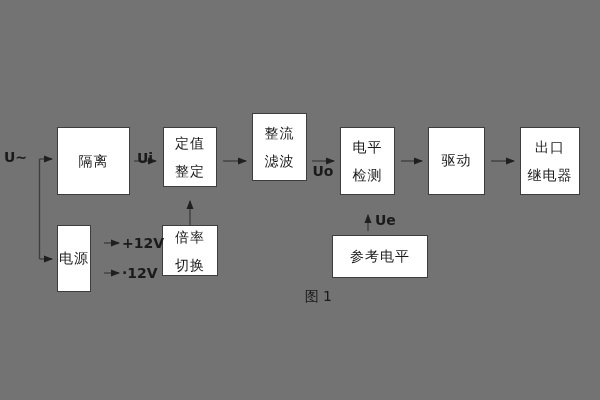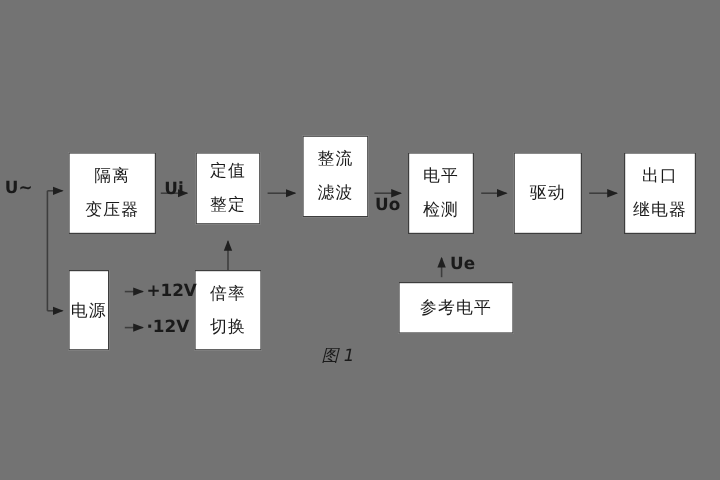--- a/index.html
+++ b/index.html
@@ -14,22 +14,22 @@
     display:flex;flex-direction:column;align-items:center;justify-content:center;
     font-size:14px;color:#1a1a1a;letter-spacing:1px;box-sizing:border-box;
   }
   .box span{display:block;line-height:28px;white-space:nowrap;}
   .box.single span{line-height:normal;}
   .lbl{
     position:absolute;font-size:14px;font-weight:bold;color:#1a1a1a;white-space:nowrap;
   }
   .lbl.center{text-align:center;margin-top:12px;}
   .caption{
-    position:absolute;left:268px;top:288px;width:64px;text-align:left;
-    font-size:14px;color:#1a1a1a;font-style:italic;
+    position:absolute;left:268px;top:288px;width:64px;text-align:right;
+    font-size:14px;color:#1a1a1a;
   }
 </style>
 </head>
 <body>
 
 <div class="stage">
 
   <svg class="wires" viewBox="0 0 600 400" aria-hidden="true">
     <defs>
       <marker id="ah" markerWidth="9" markerHeight="8" refX="8" refY="4" orient="auto" markerUnits="userSpaceOnUse">
@@ -47,21 +47,20 @@
     <line x1="401" y1="161" x2="422" y2="161" marker-end="url(#ah)"></line>
     <line x1="491" y1="161" x2="514" y2="161" marker-end="url(#ah)"></line>
     <line x1="104" y1="243" x2="119" y2="243" marker-end="url(#ah)"></line>
     <line x1="104" y1="273" x2="119" y2="273" marker-end="url(#ah)"></line>
     <line x1="190" y1="225" x2="190" y2="201" marker-end="url(#ah)"></line>
     <line x1="368" y1="231" x2="368" y2="215" marker-end="url(#ah)"></line>
   </svg>
 
   <div class="box" style="left:57px;top:127px;width:73px;height:68px">
     <span>隔离</span>
-    <span>变压器</span>
   </div>
   <div class="box" style="left:163px;top:127px;width:54px;height:60px">
     <span>定值</span>
     <span>整定</span>
   </div>
   <div class="box" style="left:252px;top:113px;width:55px;height:68px">
     <span>整流</span>
     <span>滤波</span>
   </div>
   <div class="box" style="left:340px;top:127px;width:55px;height:68px">
@@ -72,21 +71,21 @@
     <span>驱动</span>
   </div>
   <div class="box" style="left:520px;top:127px;width:60px;height:68px">
     <span>出口</span>
     <span>继电器</span>
   </div>
 
   <div class="box single" style="left:57px;top:225px;width:34px;height:67px">
     <span>电源</span>
   </div>
-  <div class="box" style="left:162px;top:225px;width:56px;height:67px">
+  <div class="box" style="left:162px;top:225px;width:56px;height:51px">
     <span>倍率</span>
     <span>切换</span>
   </div>
   <div class="box single" style="left:332px;top:235px;width:96px;height:43px">
     <span>参考电平</span>
   </div>
 
   <div class="lbl" style="left:4px;top:149px">U~</div>
   <div class="lbl center" style="left:130px;top:138px;width:30px">Ui</div>
   <div class="lbl center" style="left:308px;top:151px;width:30px">Uo</div>

